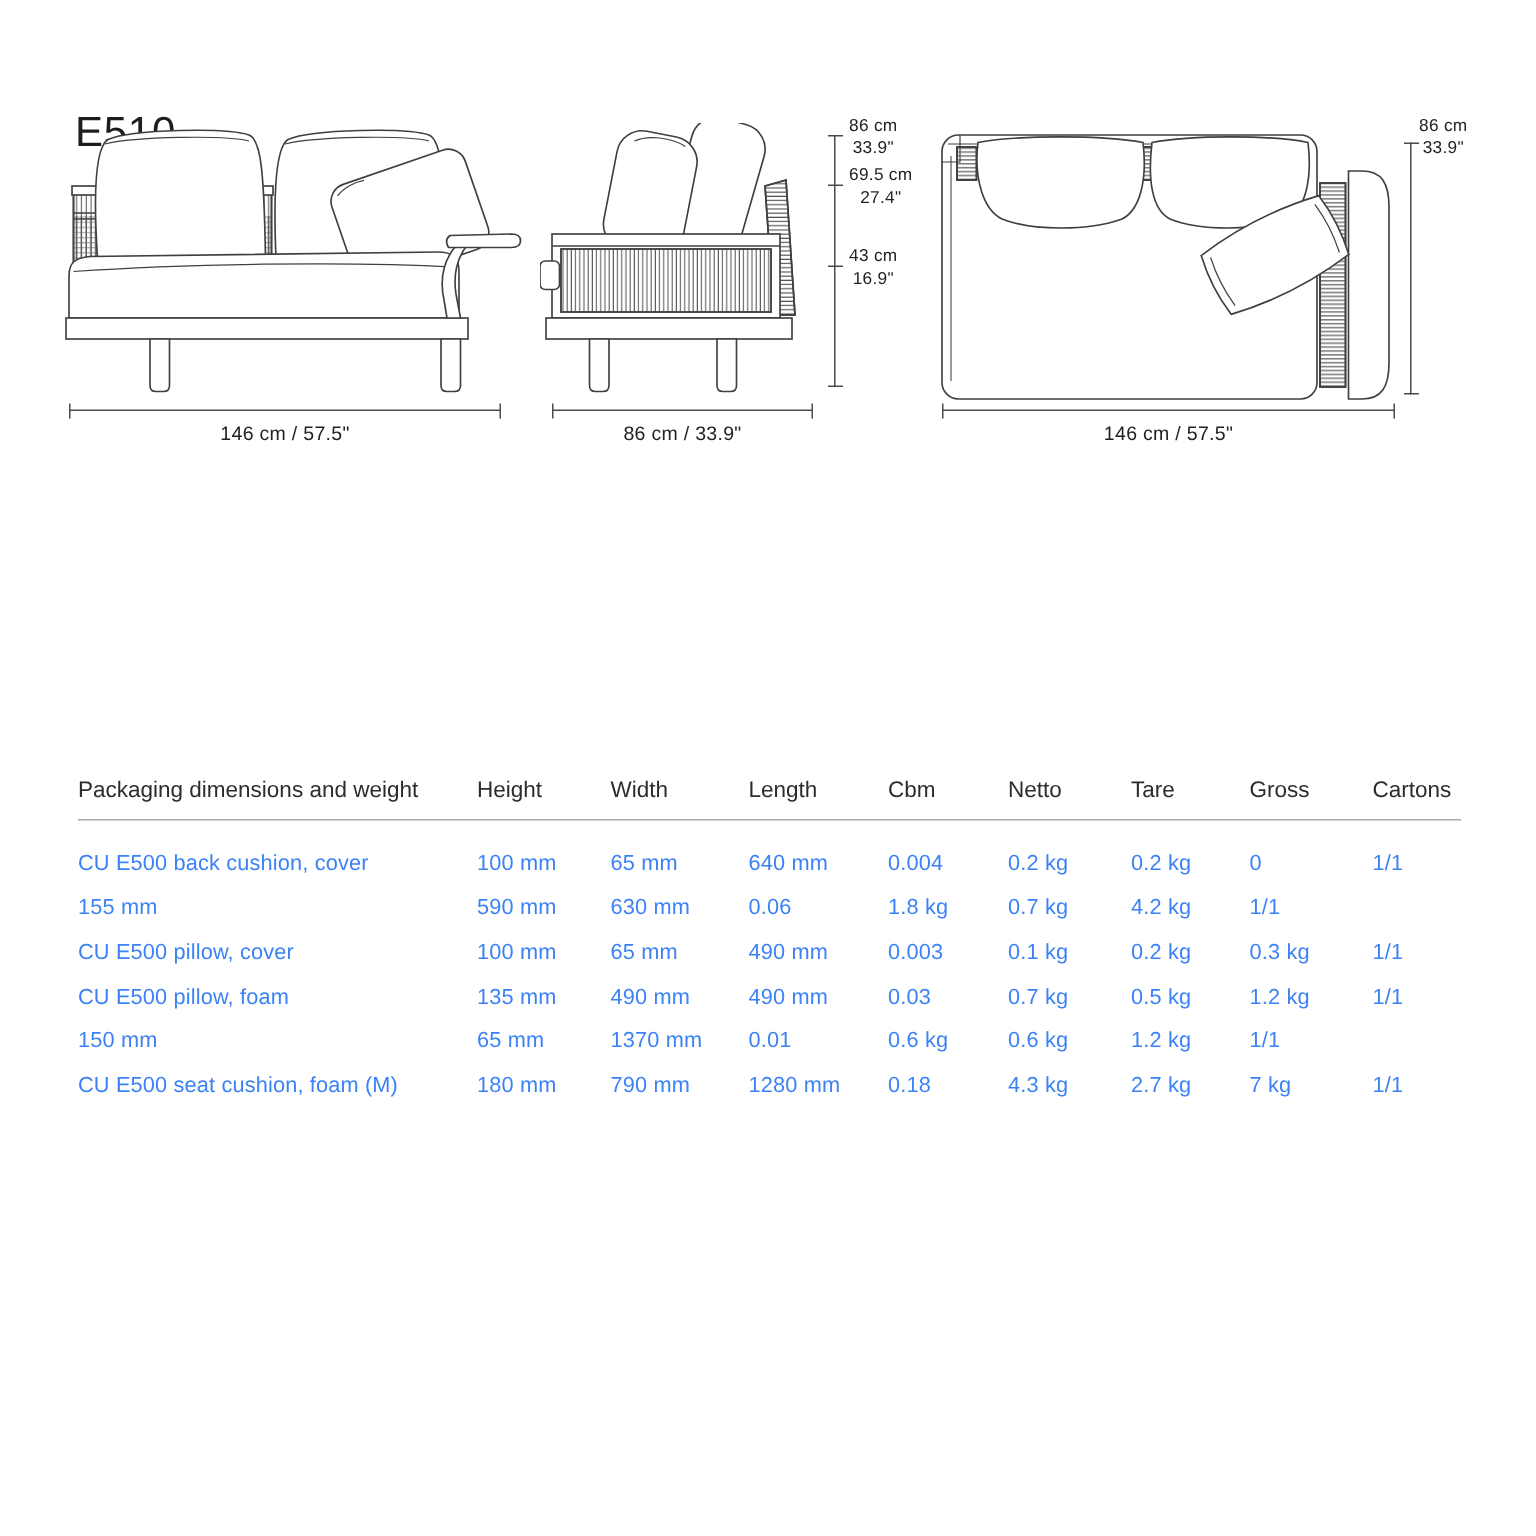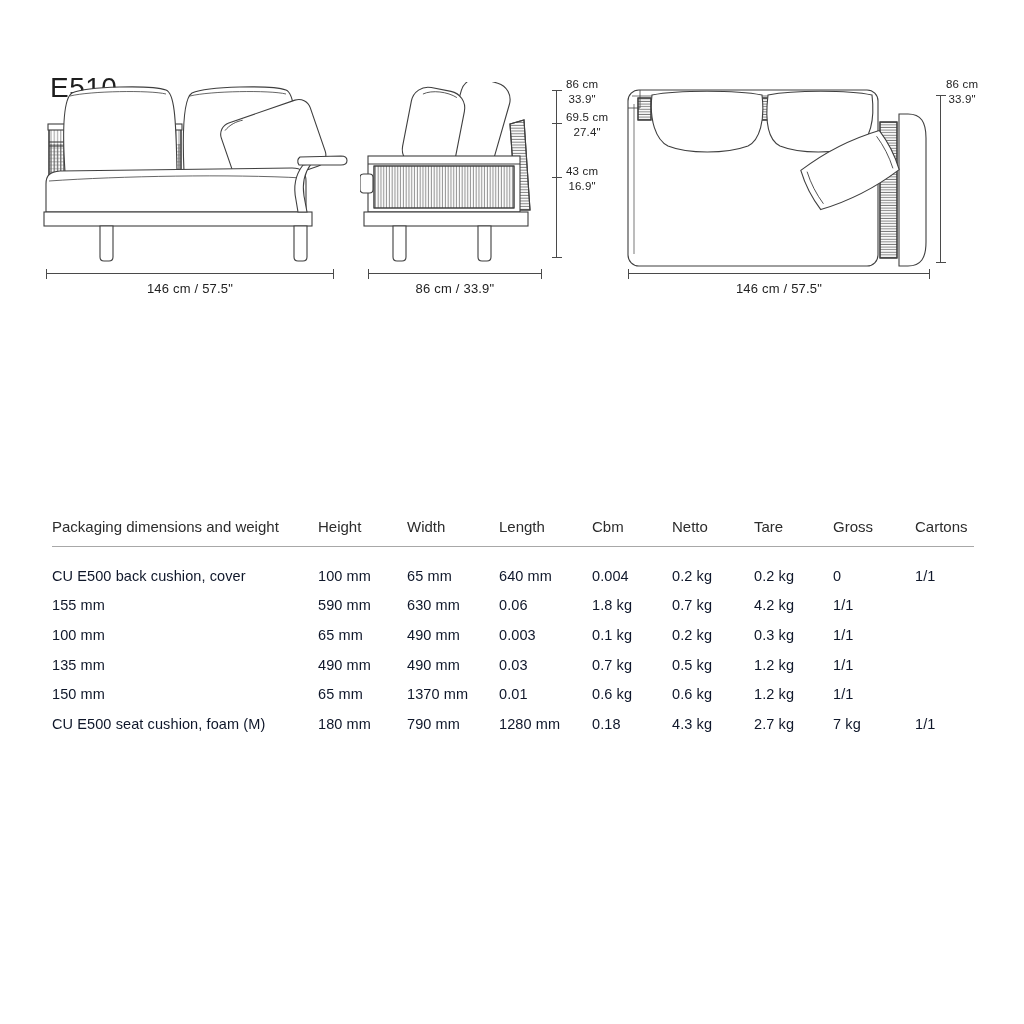--- a/index.html
+++ b/index.html
@@ -23,21 +23,21 @@
     position:absolute;font-size:13px;color:#232323;text-align:center;letter-spacing:.2px;
   }
   .dimlabel.small{font-size:11.5px;line-height:15px;text-align:center;}
   
   #spec-table{left:52px;top:516px;width:922px;}
   .t-head{display:grid;grid-template-columns:266px 89px 92px 93px 80px 82px 79px 82px 59px;
     font-size:15px;color:#2c2c2c;line-height:22px;}
   .t-rule{border:none;border-top:1px solid #a8a8a8;margin:8px 0 0 0;height:0;}
   .t-body{margin-top:14px;}
   .t-row{display:grid;grid-template-columns:266px 89px 92px 93px 80px 82px 79px 82px 59px;
-    font-size:14.5px;color:#0f172a;height:29.6px;align-items:center;letter-spacing:.1px;}
+    font-size:14.5px;color:#3b82f6;height:29.6px;align-items:center;letter-spacing:.1px;}
   svg{display:block;}
 </style>
 </head>
 <body>
 
 <div id="title" class="abs">E510</div>
 
 <svg class="abs" style="left:40px;top:82px;" width="312" height="184" viewBox="0 0 312 184">
   <defs>
     <pattern id="vh1" width="3.2" height="6" patternUnits="userSpaceOnUse">
@@ -223,30 +223,32 @@
       <div>155 mm</div>
       <div>590 mm</div>
       <div>630 mm</div>
       <div>0.06</div>
       <div>1.8 kg</div>
       <div>0.7 kg</div>
       <div>4.2 kg</div>
       <div>1/1</div>
     </div>
     <div class="t-row">
+      <div>CU E500 pillow, cover</div>
       <div>100 mm</div>
       <div>65 mm</div>
       <div>490 mm</div>
       <div>0.003</div>
       <div>0.1 kg</div>
       <div>0.2 kg</div>
       <div>0.3 kg</div>
       <div>1/1</div>
     </div>
     <div class="t-row">
+      <div>CU E500 pillow, foam</div>
       <div>135 mm</div>
       <div>490 mm</div>
       <div>490 mm</div>
       <div>0.03</div>
       <div>0.7 kg</div>
       <div>0.5 kg</div>
       <div>1.2 kg</div>
       <div>1/1</div>
     </div>
     <div class="t-row">

